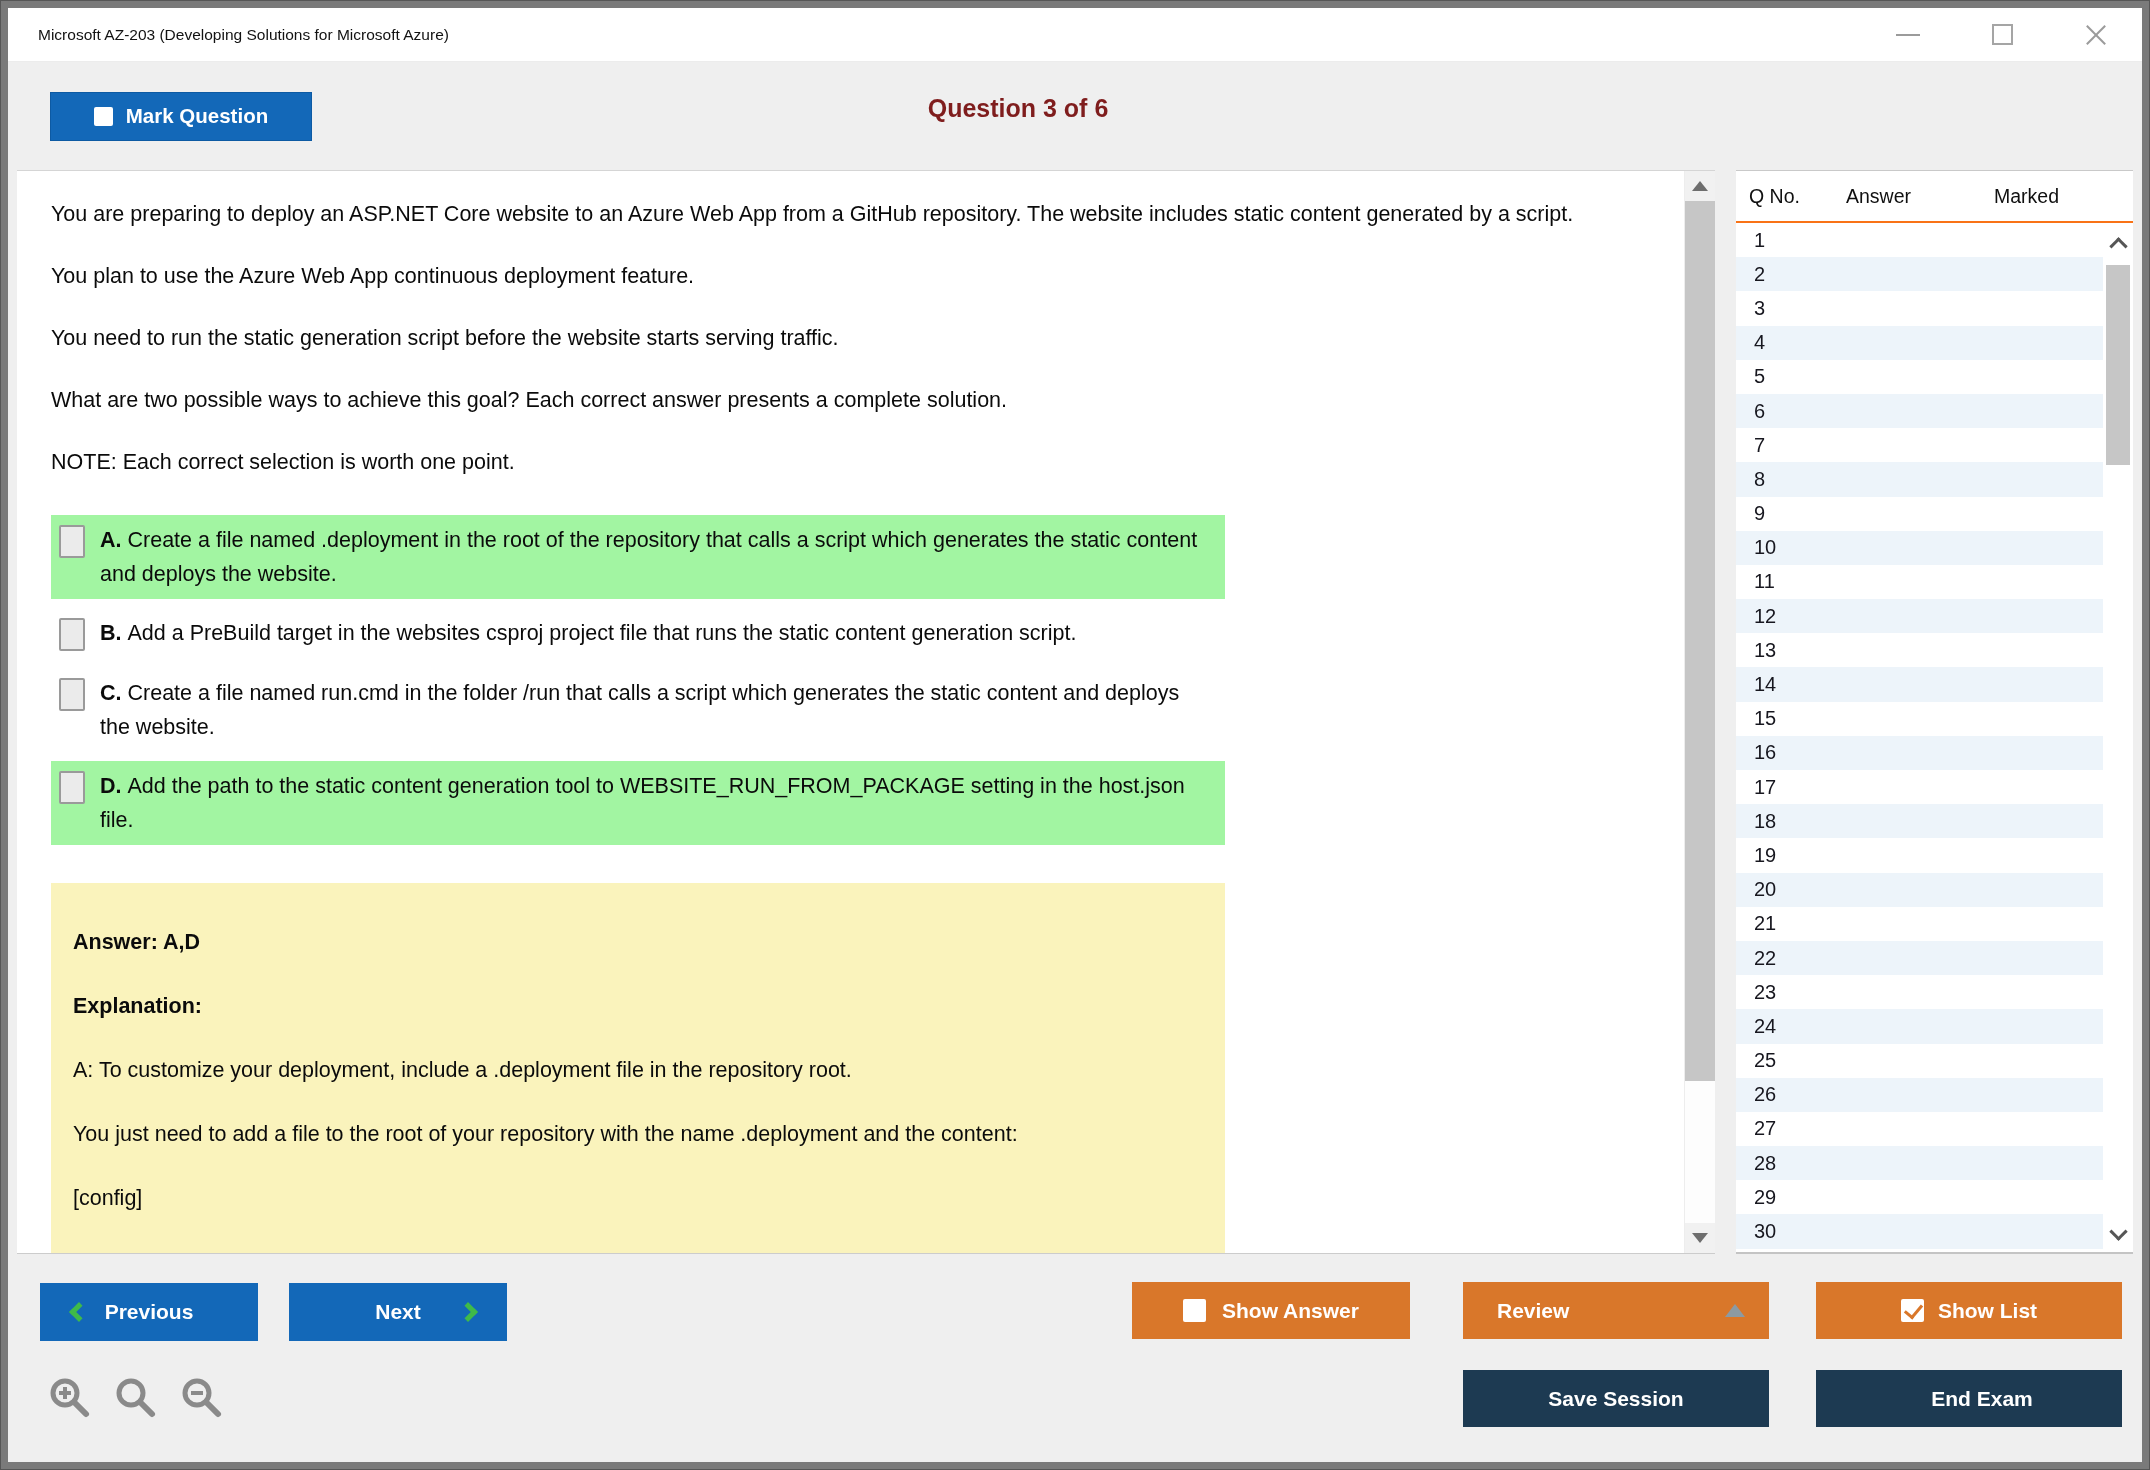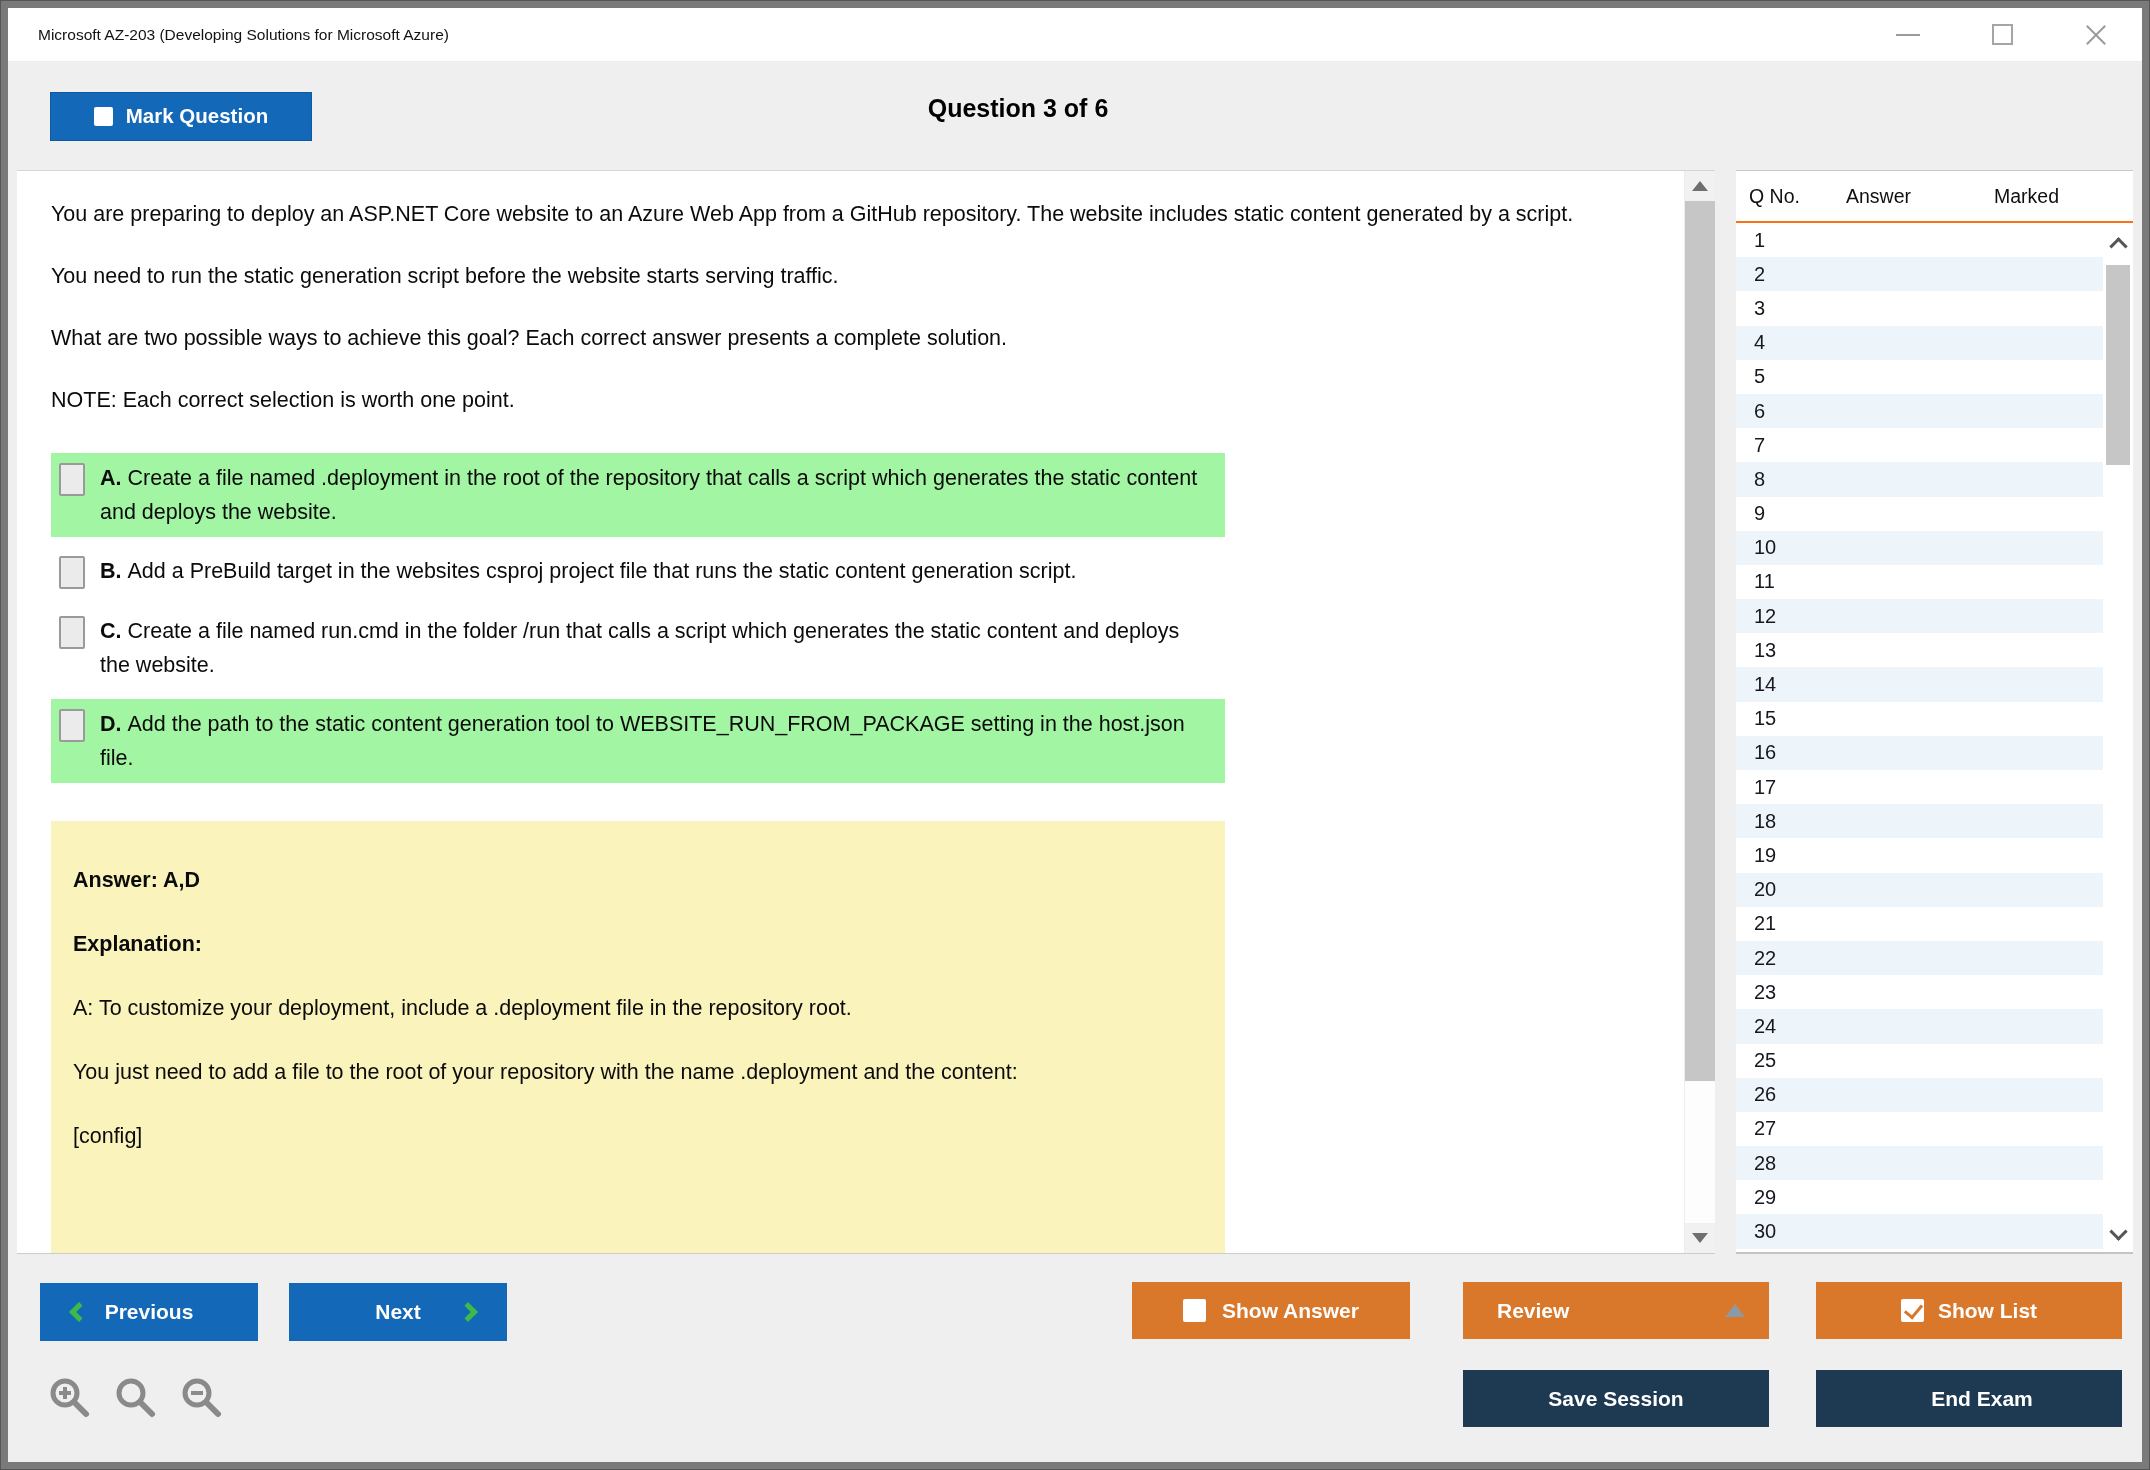--- a/index.html
+++ b/index.html
@@ -28,21 +28,21 @@
   .glyph-close::before { transform:rotate(45deg); }
   .glyph-close::after  { transform:rotate(-45deg); }
 
   
   .toolbar { flex:none; height:108px; position:relative; display:flex; align-items:center; }
   .mark-btn { margin-left:42px; width:262px; height:49px; background:#1368b8; border:1px solid #0d5aa3;
     color:#fff; font-weight:bold; font-size:20.5px;
     display:flex; align-items:center; justify-content:center; gap:13px; cursor:pointer; }
   .cb-white { width:19px; height:19px; background:#ffffff; border-radius:2px; flex:none; }
   .q-counter { position:absolute; left:1010px; top:32px; transform:translateX(-50%);
-    font-size:25px; font-weight:bold; color:#000000; white-space:nowrap; }
+    font-size:25px; font-weight:bold; color:#7f1d1d; white-space:nowrap; }
 
   
   .content-row { flex:none; height:1084px; display:flex; padding:0 9px; gap:21px; }
 
   .main-panel { flex:1; background:#ffffff; display:flex; border-top:1px solid #d5d5d5; border-bottom:1px solid #cccccc; overflow:hidden; }
   .main-content { flex:1; padding:26px 36px 0 34px; overflow:hidden; font-size:21.5px; line-height:34px; color:#0b0b0b; }
   .main-content p { margin:0 0 28px 0; }
 
   .options { margin-top:36px; }
   .option-row { display:flex; align-items:flex-start; gap:15px; width:1174px;
@@ -145,20 +145,21 @@
     </button>
     <div class="q-counter">Question 3 of 6</div>
   </div>
 
   <div class="content-row">
 
     <div class="main-panel">
       <div class="main-content">
 
         <p>You are preparing to deploy an ASP.NET Core website to an Azure Web App from a GitHub repository. The website includes static content generated by a script.</p>
+          <p>You plan to use the Azure Web App continuous deployment feature.</p>
           <p>You need to run the static generation script before the website starts serving traffic.</p>
           <p>What are two possible ways to achieve this goal? Each correct answer presents a complete solution.</p>
           <p>NOTE: Each correct selection is worth one point.</p>
 
         <div class="options">
           <div class="option-row highlighted">
               <span class="opt-checkbox"></span>
               <span class="opt-text"><b class="opt-letter">A.</b><span>Create a file named .deployment in the root of the repository that calls a script which generates the static content and deploys the website.</span></span>
             </div>
             <div class="option-row">

